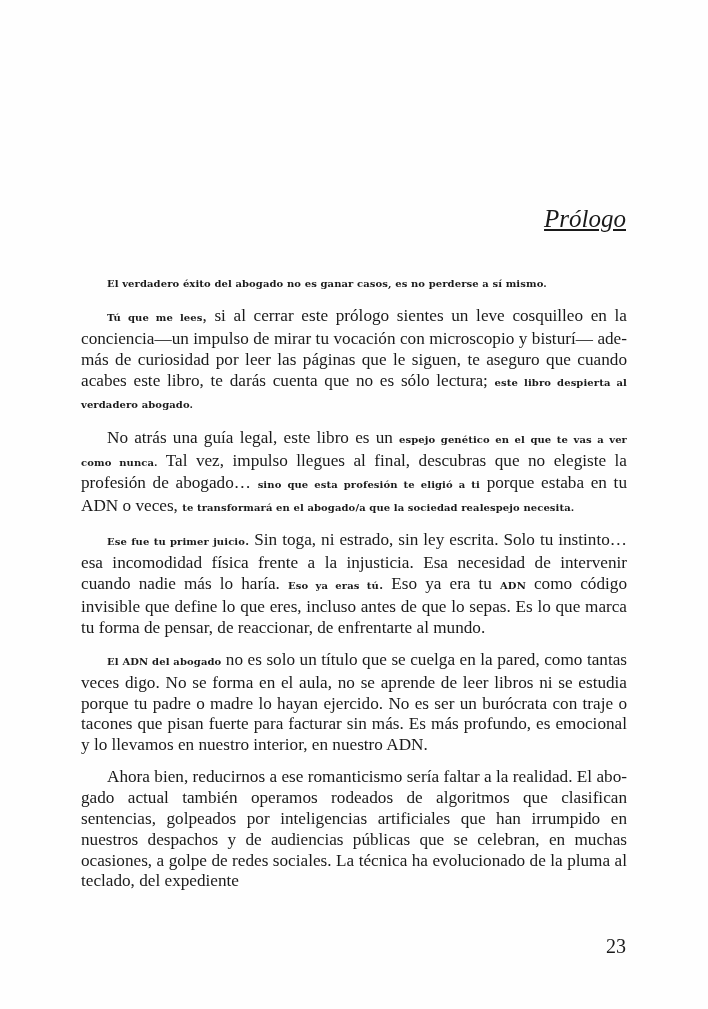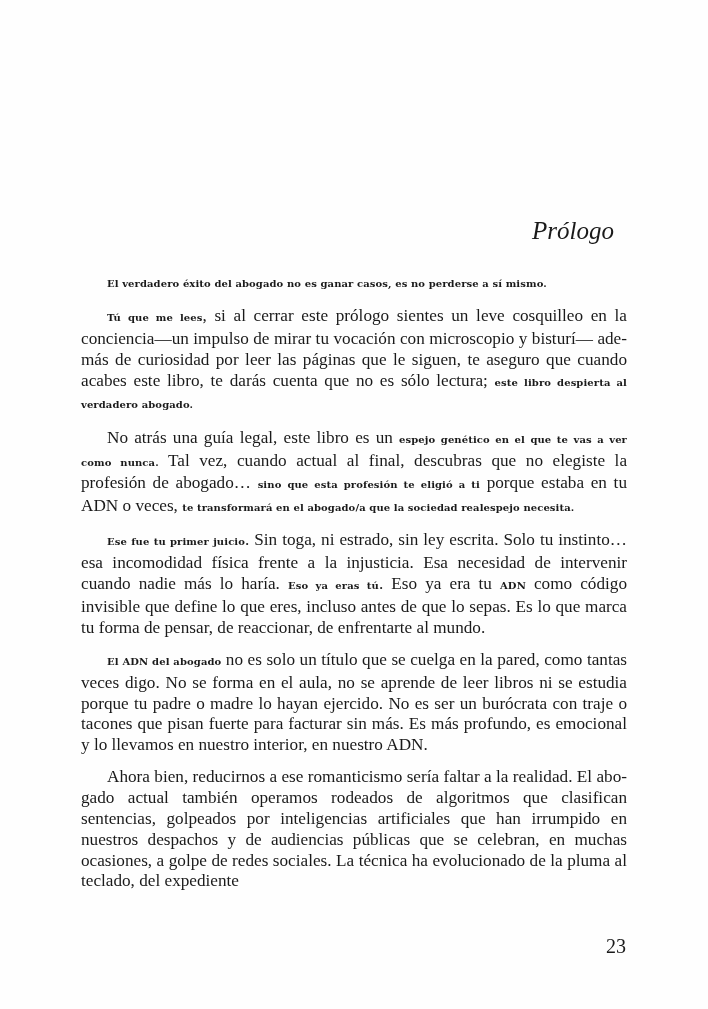--- a/index.html
+++ b/index.html
@@ -4,21 +4,21 @@
 <style>
   html, body { margin: 0; padding: 0; background: #ffffff; }
   body { width: 708px; height: 1009px; position: relative; overflow: hidden; }
   .page {
     position: absolute; left: 0; top: 0; width: 708px; height: 1009px;
     background: #fefefe; color: #1a1a1a;
     font-family: "Liberation Serif", "DejaVu Serif", serif;
   }
   .title {
     position: absolute; right: 82px; top: 205px;
-    font-style: italic; font-size: 25px; color: #1a1a1a; margin: 12px; font-weight: normal;
+    font-style: italic; font-size: 25px; color: #1a1a1a; margin: 0; font-weight: normal; text-decoration: underline;
   }
   .body {
     position: absolute; left: 81px; top: 272px; width: 546px;
     font-size: 17.2px; line-height: 20.8px;
     text-align: justify; hyphens: manual;
   }
   .body p { margin: 0 0 11.5px 0; text-indent: 26px; }
   .body b { font-weight: bold; font-family: "DejaVu Serif", "Liberation Serif", serif; font-size: 10px; letter-spacing: 0.1px; }
   .folio {
     position: absolute; right: 82px; top: 935px;
@@ -26,19 +26,19 @@
   }
 </style>
 </head>
 <body>
 
 <div class="page">
   <h1 class="title">Prólogo</h1>
   <div class="body" id="body">
       <p><b>El verdadero éxito del abogado no es ganar casos, es no perderse a sí mismo.</b></p>
       <p><b>Tú que me lees</b><span>, si al cerrar este prólogo sientes un leve cosquilleo en la conciencia—un impulso de mirar tu vocación con microscopio y bisturí— ade­más de curiosidad por leer las páginas que le siguen, te aseguro que cuando acabes este libro, te darás cuenta que no es sólo lectura; </span><b>este libro despierta al verdadero abogado.</b></p>
-      <p><span>No atrás una guía legal, este libro es un </span><b>espejo genético en el que te vas a ver como nunca.</b><span> Tal vez, cuando actual al final, descubras que no elegiste la profesión de abogado… </span><b>sino que esta profesión te eligió a ti</b><span> porque estaba en tu ADN o veces, </span><b>te transformará en el abogado/a que la sociedad real­espejo necesita.</b></p>
+      <p><span>No atrás una guía legal, este libro es un </span><b>espejo genético en el que te vas a ver como nunca.</b><span> Tal vez, impulso llegues al final, descubras que no elegiste la profesión de abogado… </span><b>sino que esta profesión te eligió a ti</b><span> porque estaba en tu ADN o veces, </span><b>te transformará en el abogado/a que la sociedad real­espejo necesita.</b></p>
       <p><b>Ese fue tu primer juicio</b><span>. Sin toga, ni estrado, sin ley escrita. Solo tu ins­tinto… esa incomodidad física frente a la injusticia. Esa necesidad de intervenir cuando nadie más lo haría. </span><b>Eso ya eras tú</b><span>. Eso ya era tu </span><b>ADN</b><span> como código invisible que define lo que eres, incluso antes de que lo sepas. Es lo que marca tu forma de pensar, de reaccionar, de enfrentarte al mundo.</span></p>
       <p><b>El ADN del abogado</b><span> no es solo un título que se cuelga en la pared, como tantas veces digo. No se forma en el aula, no se aprende de leer libros ni se estudia porque tu padre o madre lo hayan ejercido. No es ser un burócrata con traje o tacones que pisan fuerte para facturar sin más. Es más profundo, es emocional y lo llevamos en nuestro interior, en nuestro ADN.</span></p>
       <p><span>Ahora bien, reducirnos a ese romanticismo sería faltar a la realidad. El abo­gado actual también operamos rodeados de algoritmos que clasifican sentencias, golpeados por inteligencias artificiales que han irrumpido en nuestros despa­chos y de audiencias públicas que se celebran, en muchas ocasiones, a golpe de redes sociales. La técnica ha evolucionado de la pluma al teclado, del expediente</span></p>
     </div>
   <div class="folio">23</div>
 </div>
 
 </body></html>

